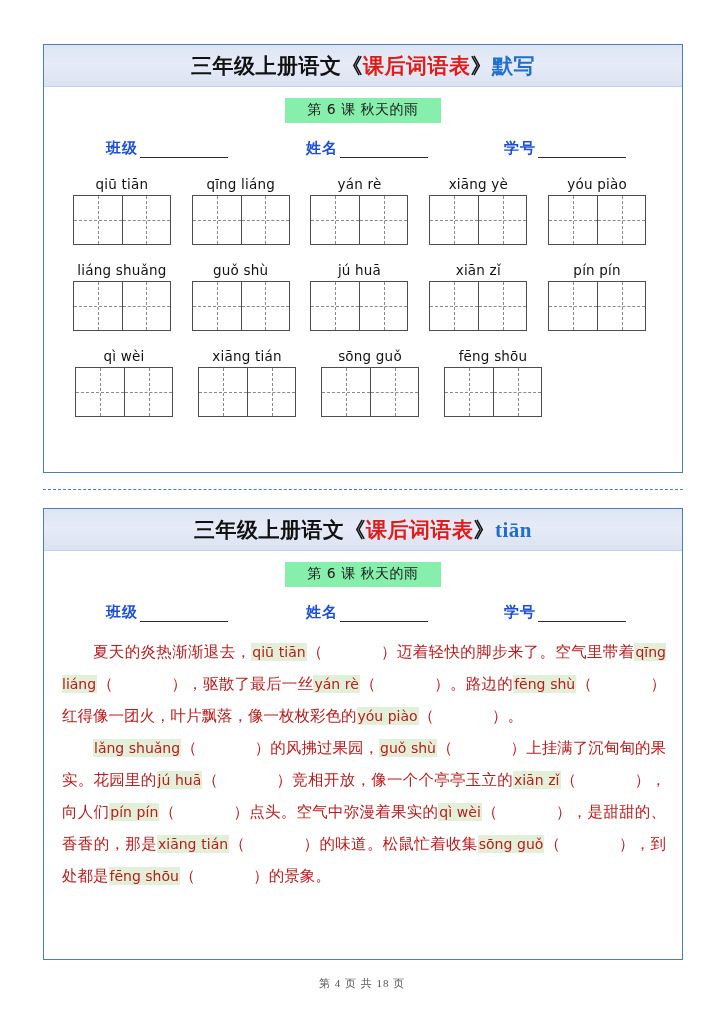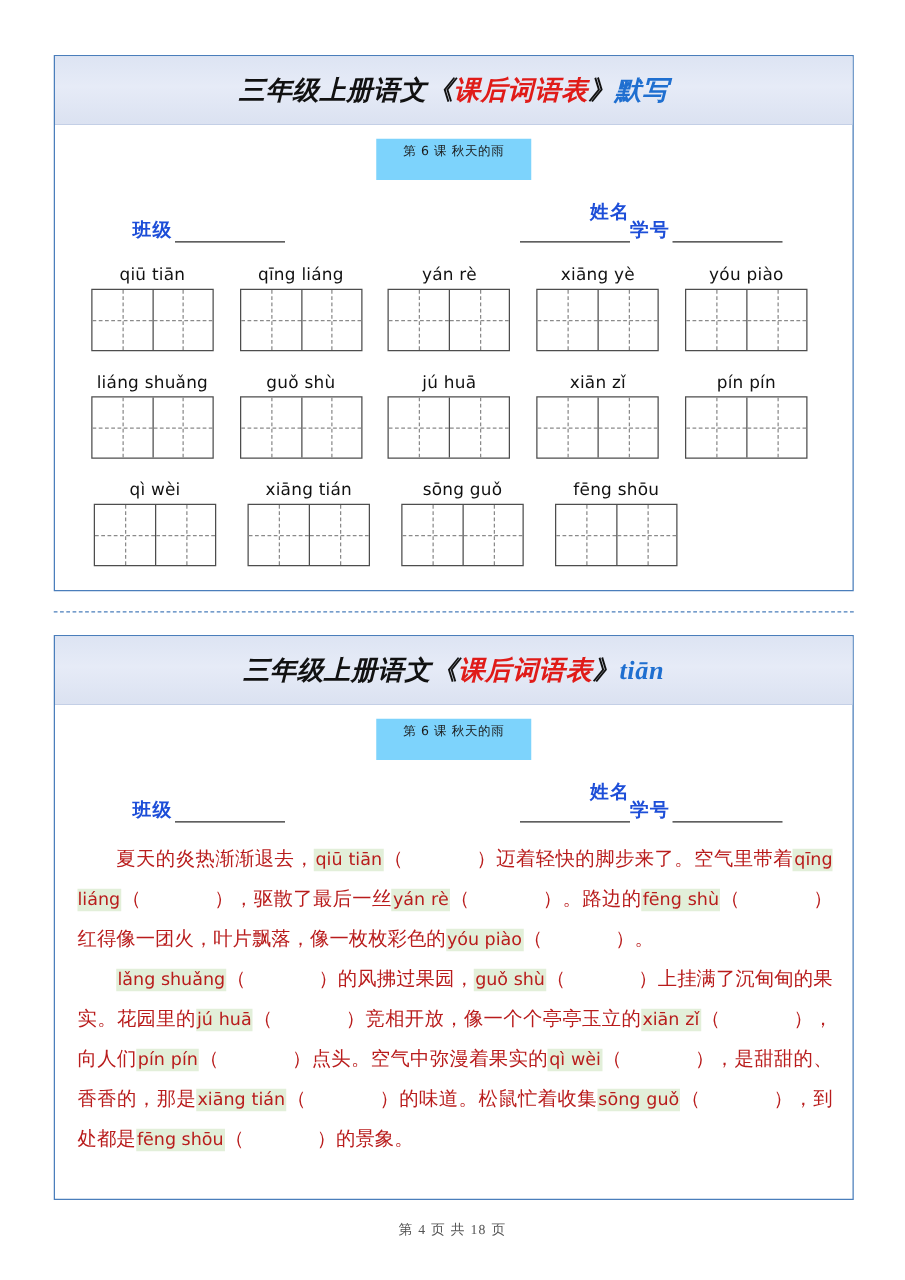--- a/index.html
+++ b/index.html
@@ -22,67 +22,66 @@
     left: 43px;
     width: 640px;
     border: 1.5px solid #4a7ebb;
     background: #ffffff;
   }
   #card-words { top: 44px; height: 429px; }
   #card-passage { top: 508px; height: 452px; }
 
   
   .title-band {
-    height: 55px;
+    height: 42px;
     background: linear-gradient(to bottom, #dde4f3 0%, #e6ebf7 45%, #dbe2f1 100%);
     border-bottom: 1px solid #c3cfe6;
     display: flex;
     align-items: center;
     justify-content: center;
-    font-style: italic;
   }
   .title-text {
     font-family: "Liberation Serif", "DejaVu Serif", serif;
     font-size: 21px;
     font-weight: bold;
     letter-spacing: 0.5px;
     white-space: nowrap;
     color: #111111;
   }
   .t-red { color: #e01b18; }
   .t-blue { color: #1f6fd0; }
   .t-black { color: #111111; }
 
   
   .lesson-row {
     display: flex; justify-content: center;
     margin-top: 11px;
   }
   .lesson-band {
-    background: #7dd3fc;
-    padding: 3px 22px 16px 22px;
+    background: #86efac;
+    padding: 3px 22px 4px 22px;
     font-family: "DejaVu Sans", "Liberation Sans", sans-serif;
-    font-size: 10px;
+    font-size: 14px;
     color: #1a1a1a;
     letter-spacing: 0.5px;
     white-space: nowrap;
   }
 
   
   .info-row {
     display: flex;
     margin-top: 16px;
     padding: 0 34px 0 62px;
     font-size: 15px;
     color: #1d4ed8;
     white-space: nowrap;
   }
   .info-cell { display: flex; align-items: flex-end; }
   .info-cell.c1 { width: 200px; }
-  .info-cell.c2 { width: 198px; flex-direction: column; }
+  .info-cell.c2 { width: 198px; }
   .info-cell.c3 { width: auto; }
   .info-label {
     font-family: "Liberation Serif", "DejaVu Serif", serif;
     font-weight: 600;
     letter-spacing: 1px;
   }
   .info-blank {
     display: inline-block;
     border-bottom: 1px solid #2b2b2b;
     height: 15px;

